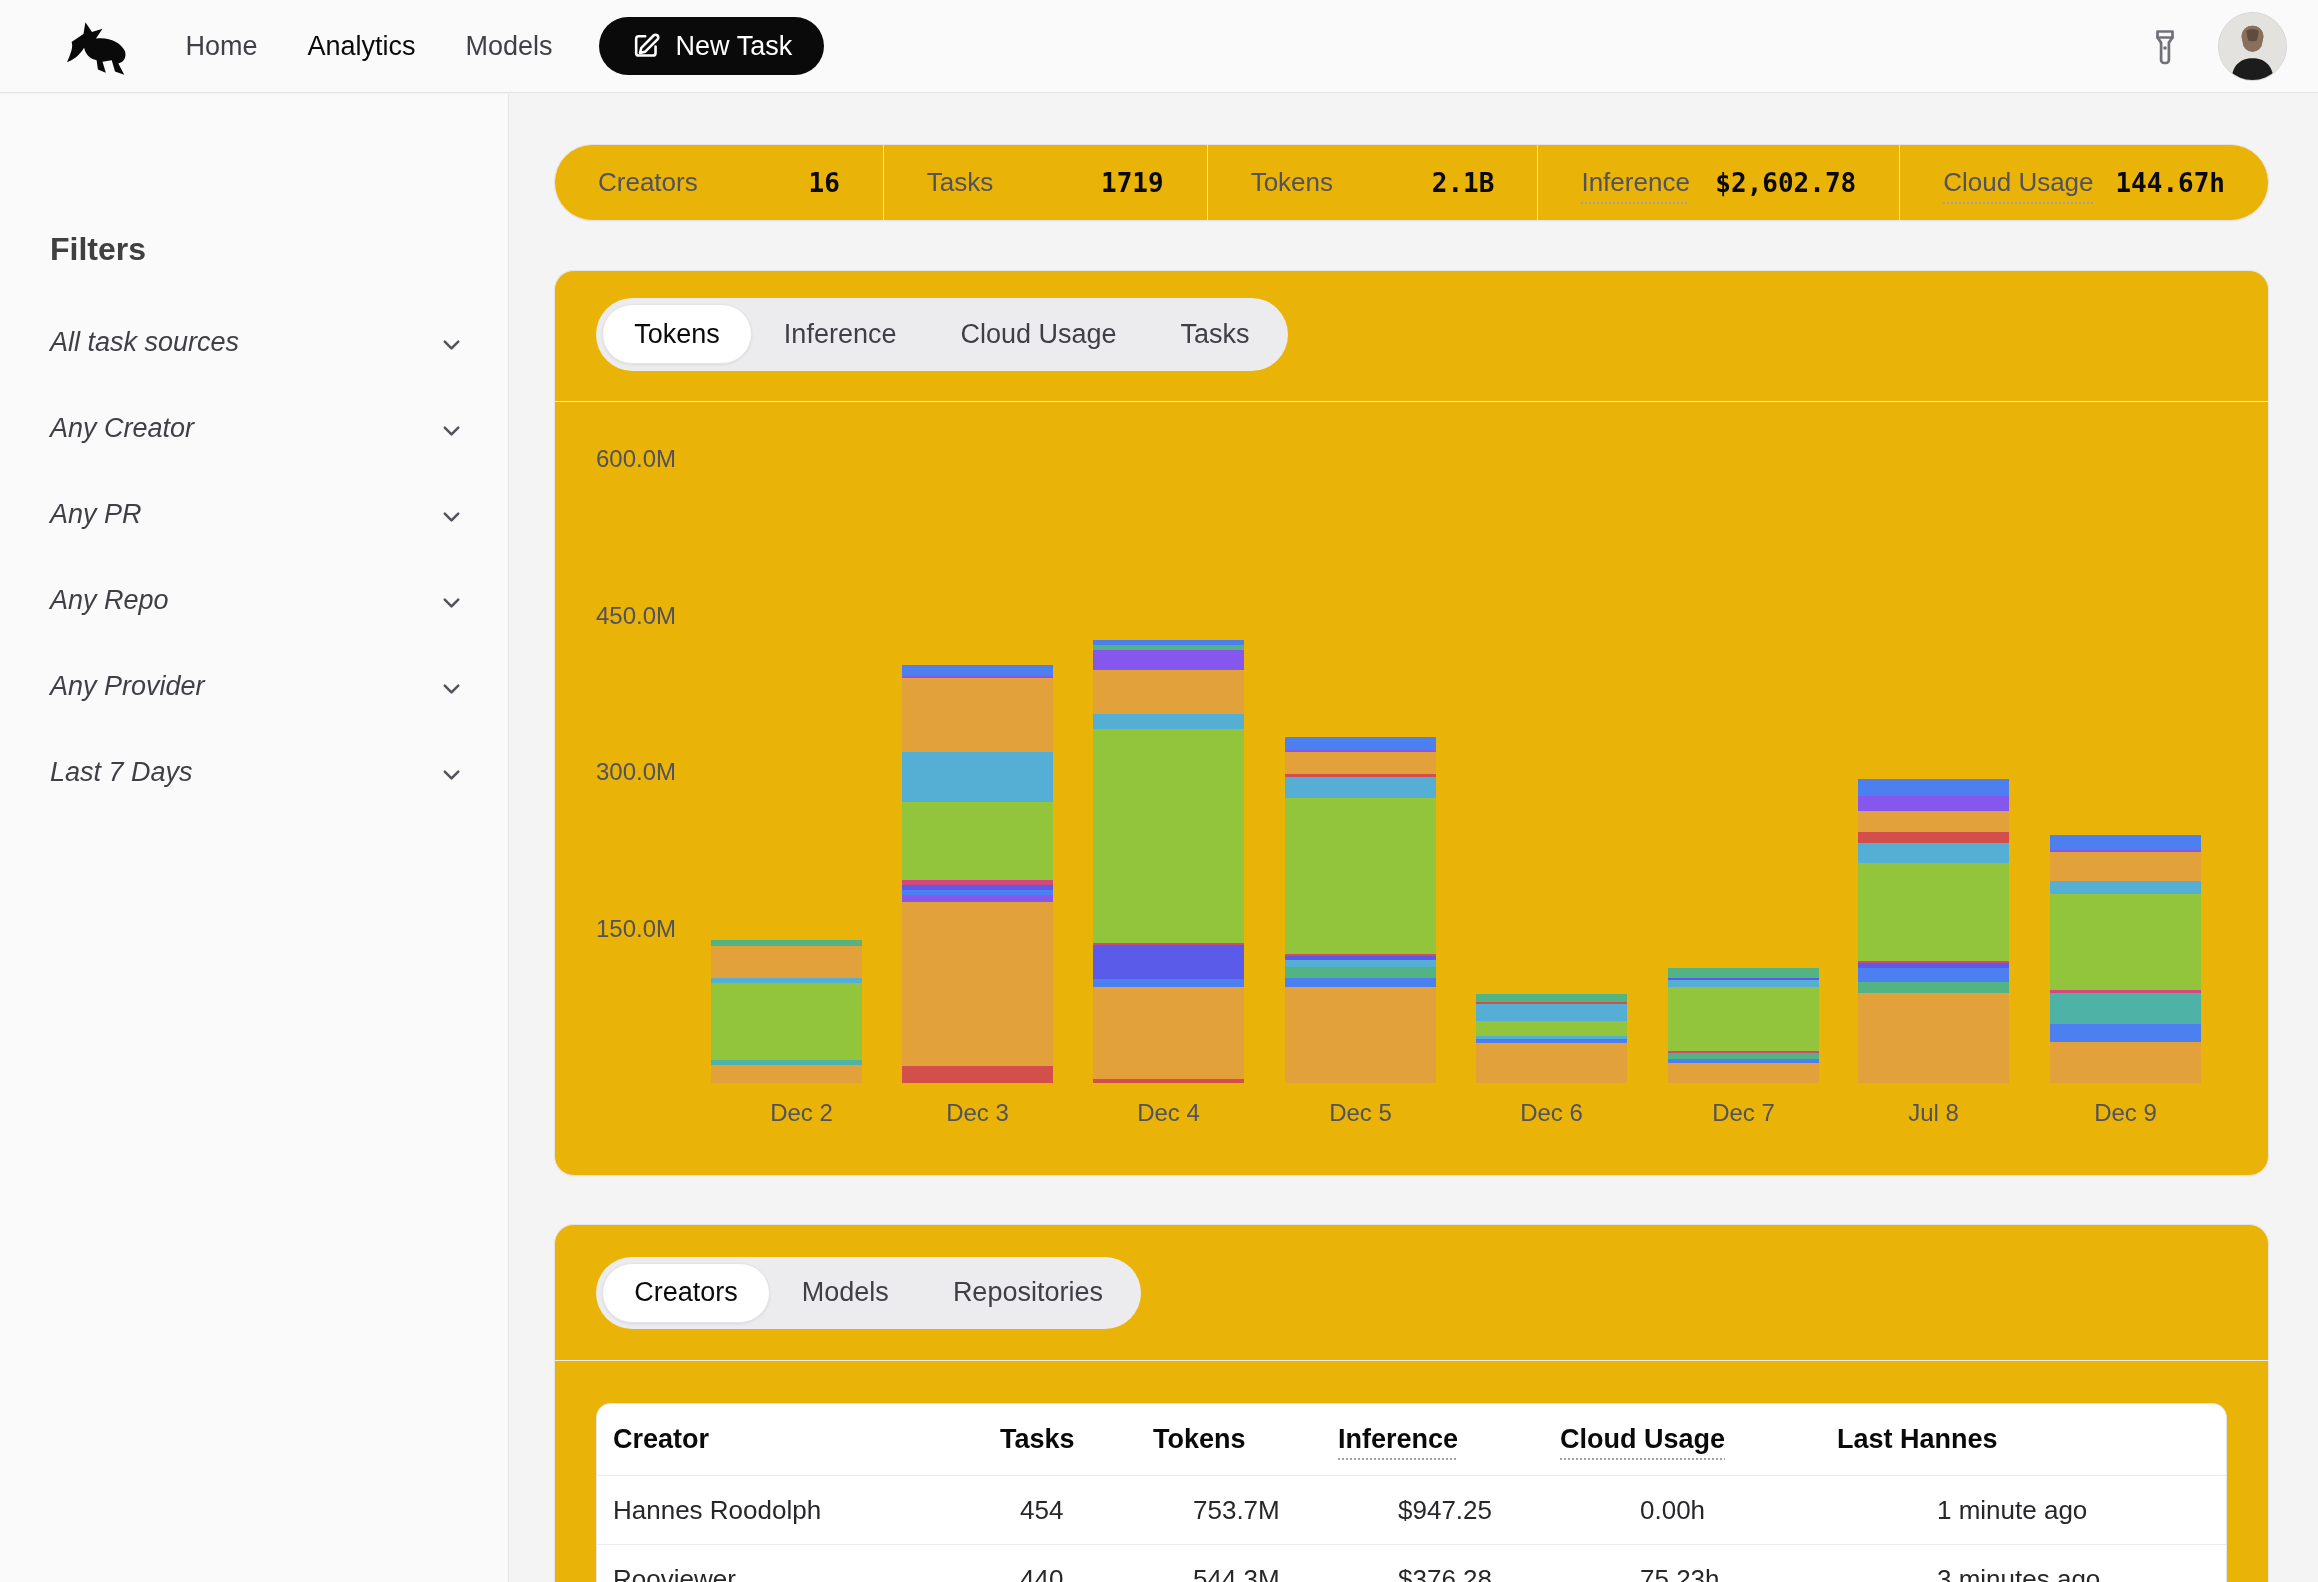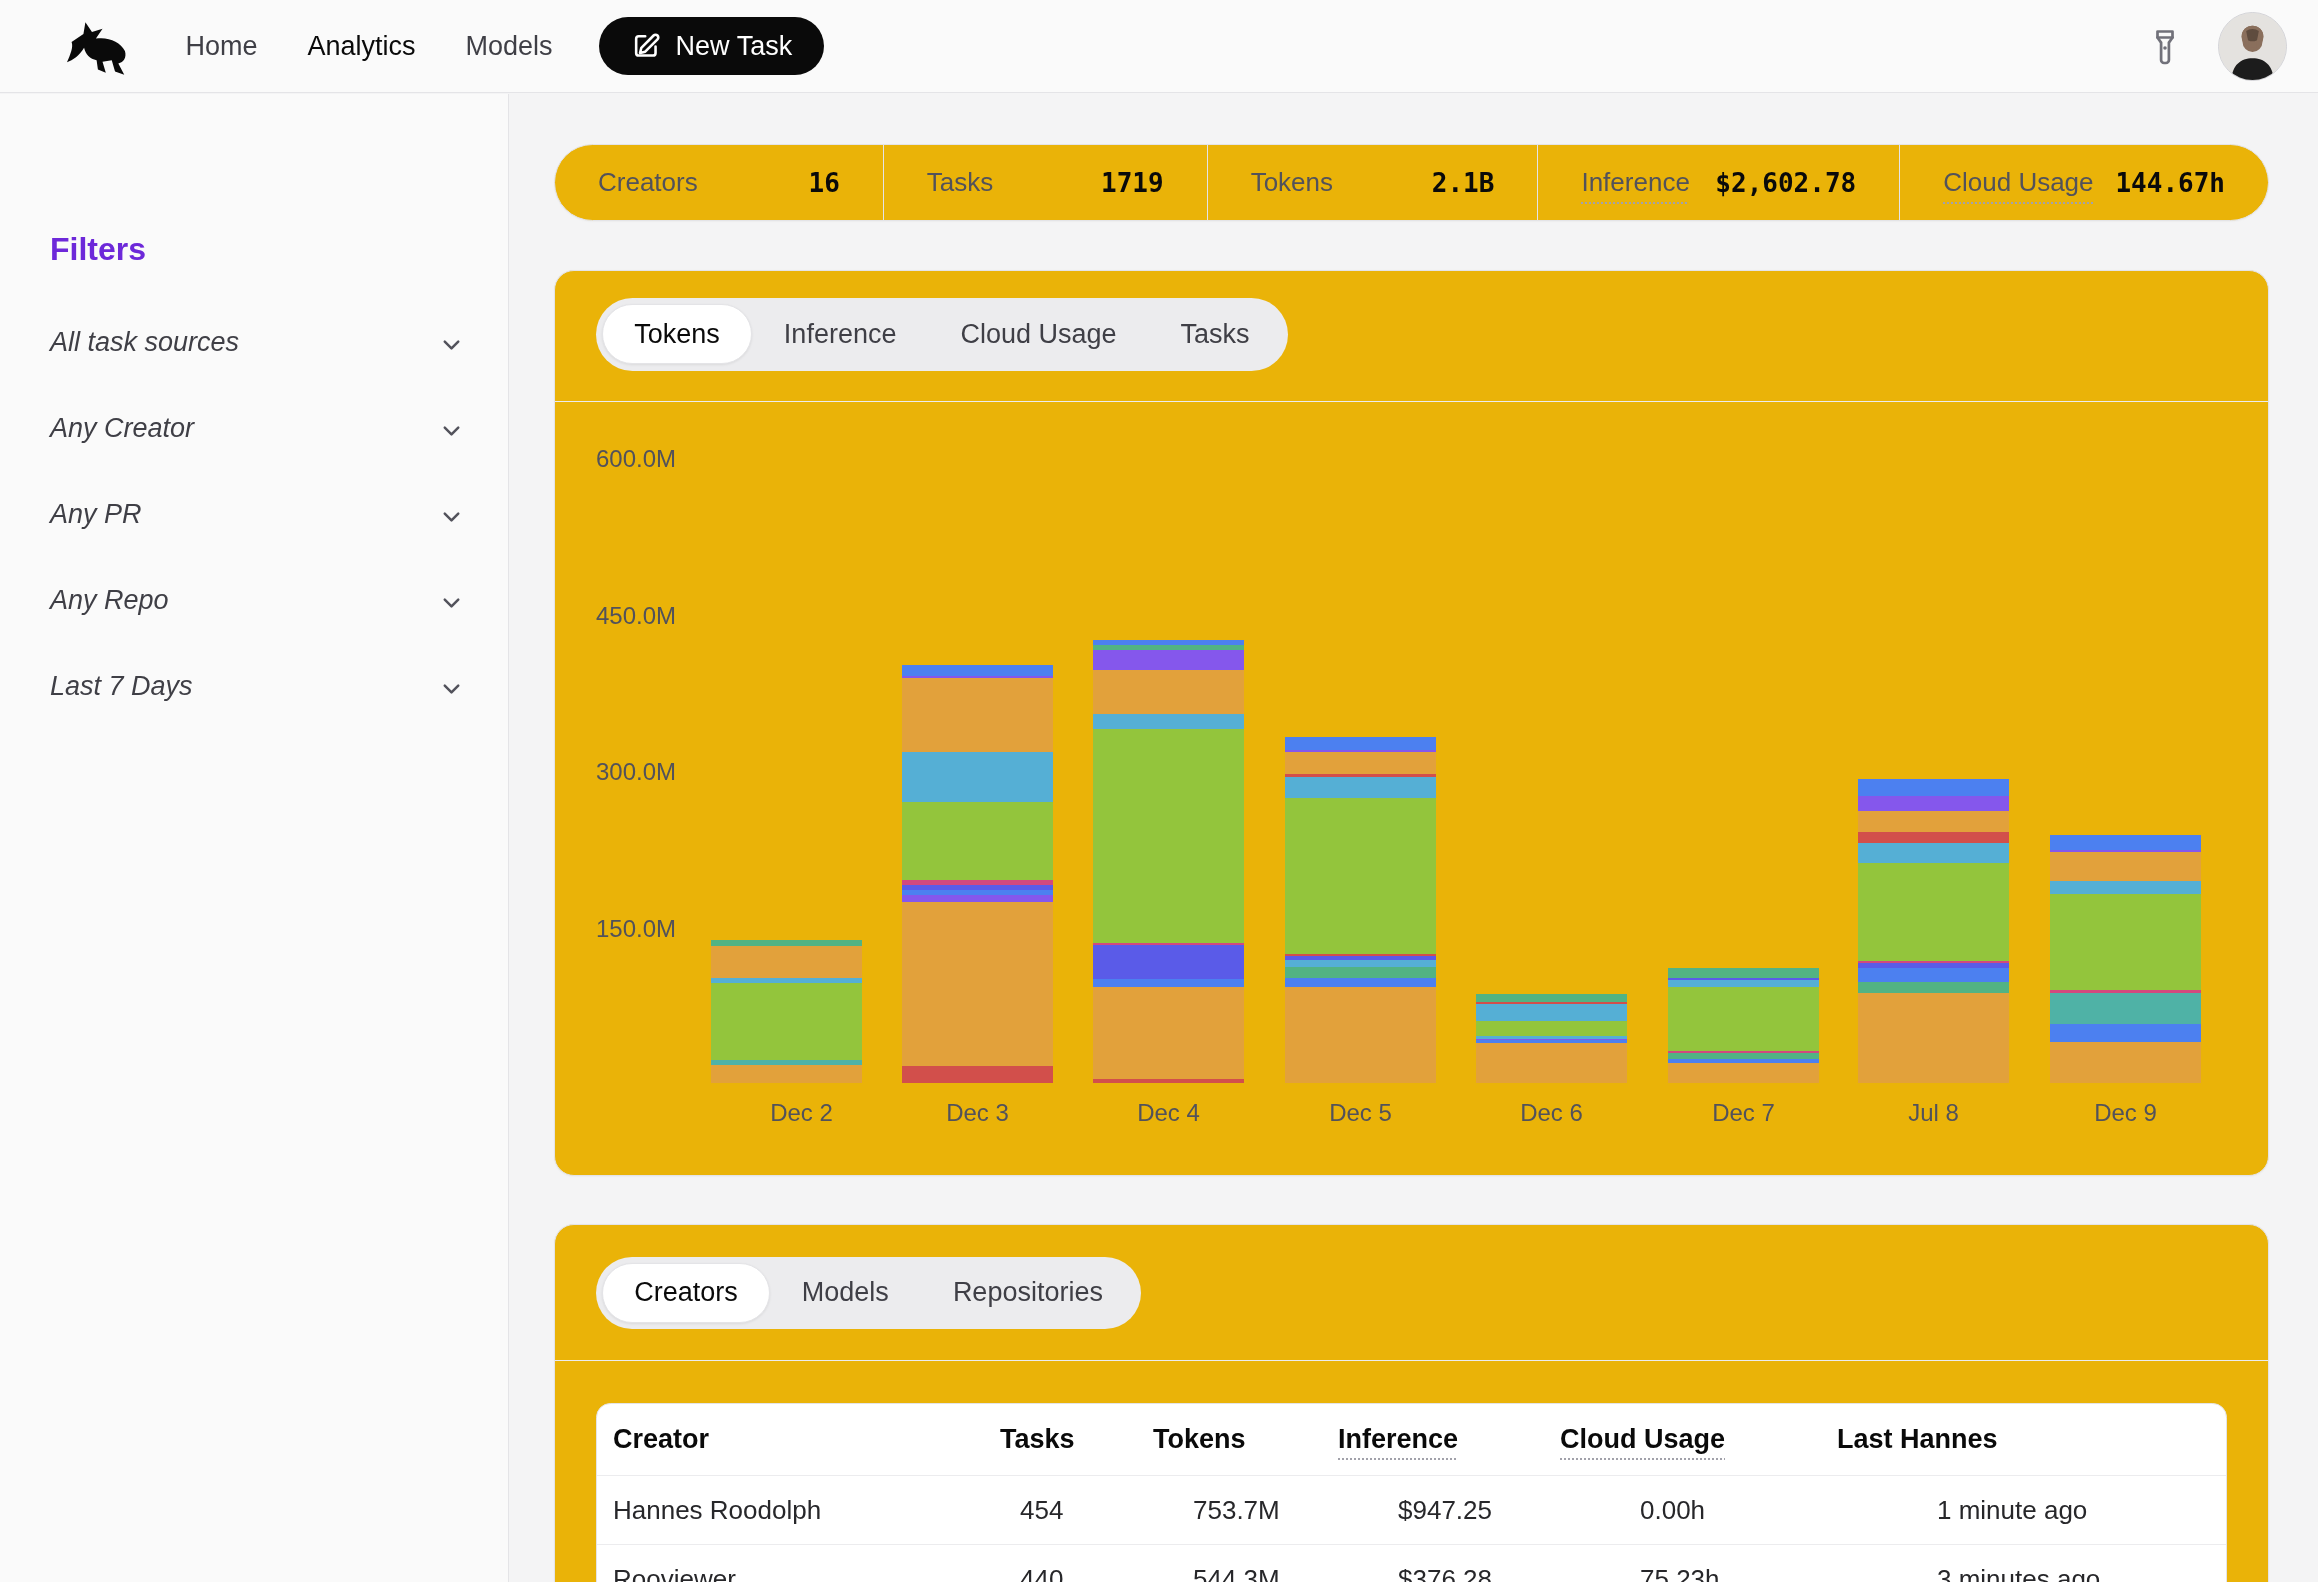--- a/index.html
+++ b/index.html
@@ -36,21 +36,21 @@
   .avatar{
     width:67px;height:67px;border-radius:50%;overflow:hidden;background:#e3e3e3;
     border:0.9px solid #d4d4d8;cursor:pointer;flex:none;
   }
 
   
   .sidebar{
     position:absolute;top:94px;left:0;bottom:0;width:509px;
     background:#fafafa;border-right:0.9px solid #e4e4e7;box-sizing:border-box;
   }
-  .filters-title{position:absolute;left:50px;top:137px;font-size:32px;font-weight:700;color:#6d28d9;}
+  .filters-title{position:absolute;left:50px;top:137px;font-size:32px;font-weight:700;color:#404040;}
   .filter-list{position:absolute;left:50px;right:43px;top:219px;}
   .filter-row{
     height:45px;margin-bottom:41px;display:flex;align-items:flex-end;justify-content:space-between;
     cursor:pointer;
     font-style:italic;
   }
   .filter-row .flabel{font-size:27px;color:#3f3f46;}
 
   
   .card{
@@ -204,20 +204,28 @@
       </div>
       <div class="filter-row">
         <span class="flabel">Any Repo</span>
         <span>
           <svg width="27" height="27" viewBox="0 0 24 24" fill="none" stroke="#52525b" stroke-width="2.2" stroke-linecap="round" stroke-linejoin="round">
             <polyline points="6 9.5 12 15.5 18 9.5"></polyline>
           </svg>
         </span>
       </div>
       <div class="filter-row">
+        <span class="flabel">Any Provider</span>
+        <span>
+          <svg width="27" height="27" viewBox="0 0 24 24" fill="none" stroke="#52525b" stroke-width="2.2" stroke-linecap="round" stroke-linejoin="round">
+            <polyline points="6 9.5 12 15.5 18 9.5"></polyline>
+          </svg>
+        </span>
+      </div>
+      <div class="filter-row">
         <span class="flabel">Last 7 Days</span>
         <span>
           <svg width="27" height="27" viewBox="0 0 24 24" fill="none" stroke="#52525b" stroke-width="2.2" stroke-linecap="round" stroke-linejoin="round">
             <polyline points="6 9.5 12 15.5 18 9.5"></polyline>
           </svg>
         </span>
       </div>
     </div>
 </aside>
 

